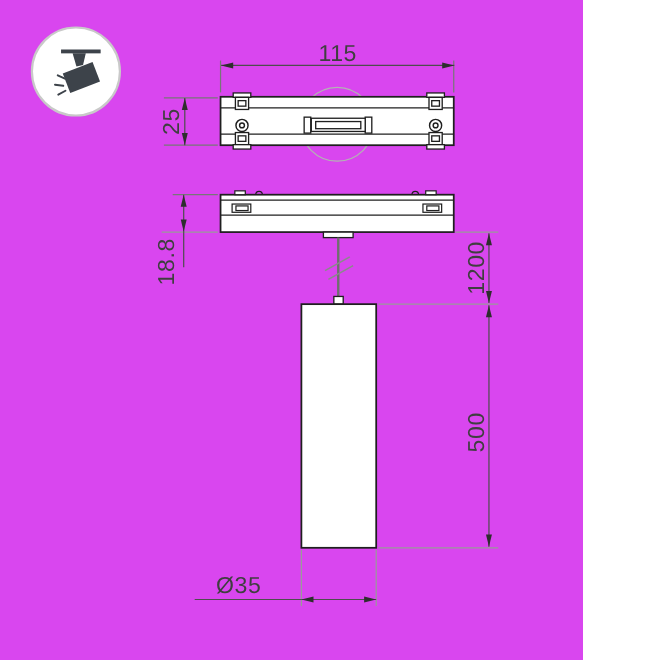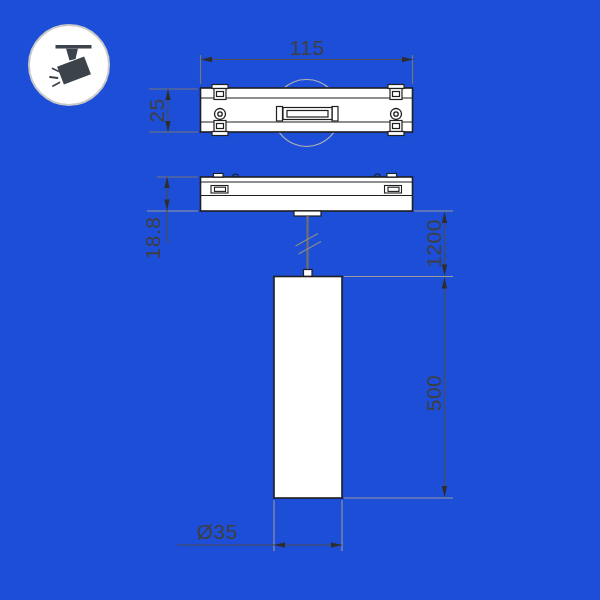--- a/index.html
+++ b/index.html
@@ -1,19 +1,19 @@
 <!DOCTYPE html>
 <html><head>
 <meta charset="utf-8">
 <style>
   html,body{margin:0;padding:0;background:#ffffff;}
   #canvas{
     position:relative;
-    width:600px;height:600px;
-    background:#1d4ed8;
+    width:530px;height:600px;
+    background:#d946ef;
     font-family:"Liberation Sans", sans-serif;
     overflow:hidden;
   }
   svg{position:absolute;left:0;top:0;}
   text.dim{
     font-family:"Liberation Sans", sans-serif;
     font-size:21px;
     fill:#3f3f3f;
     letter-spacing:0.5px;
   }

